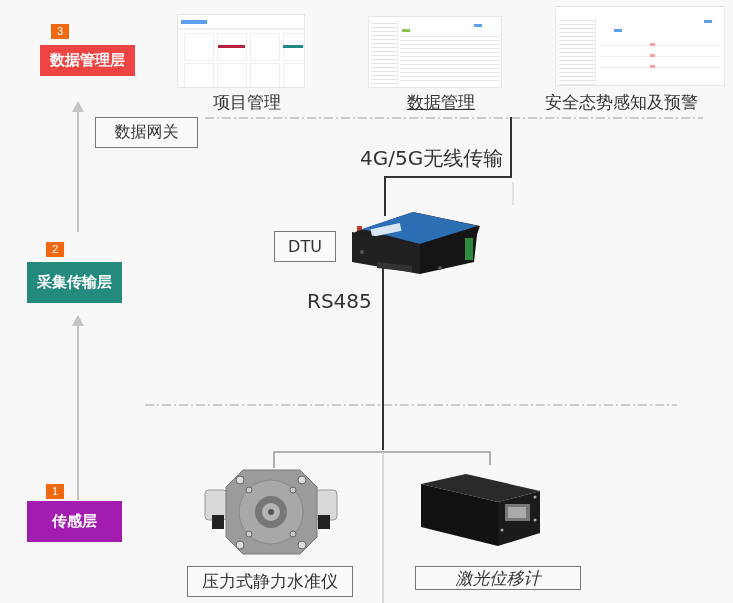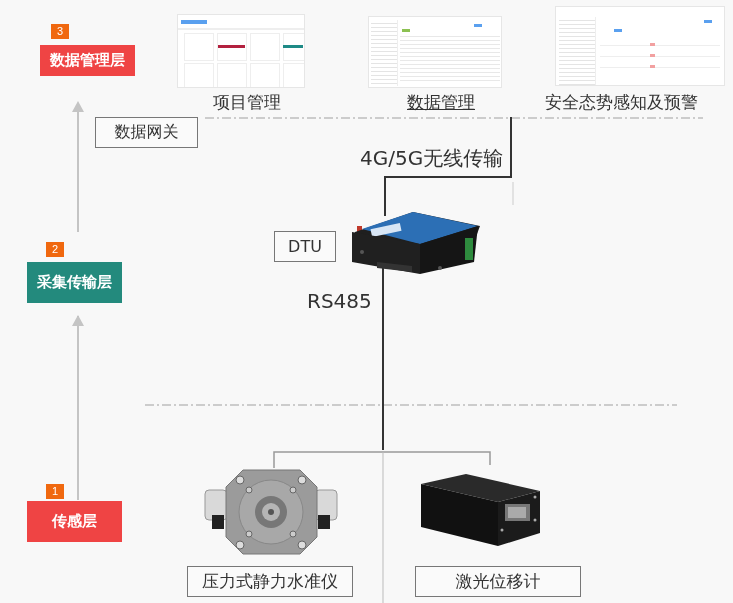--- a/index.html
+++ b/index.html
@@ -37,21 +37,21 @@
   <line x1="383" y1="452" x2="383" y2="603" stroke="#bbb" stroke-width="1"></line>
 </svg>
 
 <div class="badge" style="left:51px;top:24px;">3</div>
 <div class="layer" style="left:32px;top:45px;width:95px;height:31px;background:#ef4444;margin-left:8px;">数据管理层</div>
 
 <div class="badge" style="left:46px;top:242px;">2</div>
 <div class="layer" style="left:27px;top:262px;width:95px;height:41px;background:#238a7d;">采集传输层</div>
 
 <div class="badge" style="left:46px;top:484px;">1</div>
-<div class="layer" style="left:27px;top:501px;width:95px;height:41px;background:#ef4444;">传感层</div>
+<div class="layer" style="left:27px;top:501px;width:95px;height:41px;background:#a21caf;">传感层</div>
 
 <div class="thumb" style="left:177px;top:14px;width:128px;height:74px;">
   <div style="position:absolute;left:3px;top:5px;width:26px;height:4px;background:#5aa0ef;"></div>
   <div style="position:absolute;left:0;top:13px;width:128px;height:2px;background:#eee;"></div>
   <div style="position:absolute;left:6px;top:18px;width:28px;height:26px;border:1px solid #eee;"></div>
   <div style="position:absolute;left:39px;top:18px;width:28px;height:26px;border:1px solid #eee;"></div>
   <div style="position:absolute;left:40px;top:30px;width:27px;height:3px;background:#b3213f;"></div>
   <div style="position:absolute;left:72px;top:18px;width:28px;height:26px;border:1px solid #eee;"></div>
   <div style="position:absolute;left:105px;top:18px;width:20px;height:26px;border:1px solid #eee;"></div>
   <div style="position:absolute;left:105px;top:30px;width:20px;height:3px;background:#1e8a86;"></div>
@@ -124,13 +124,13 @@
   <polygon points="421,484 498,502 498,546 421,527" fill="#111"></polygon>
   <polygon points="498,502 540,491 540,533 498,546" fill="#1b1b1b"></polygon>
   <rect x="505" y="504" width="25" height="17" fill="#777"></rect>
   <rect x="508" y="507" width="18" height="11" fill="#aaa"></rect>
   <circle cx="535" cy="497" r="1.5" fill="#aaa"></circle>
   <circle cx="502" cy="530" r="1.5" fill="#aaa"></circle>
   <circle cx="535" cy="520" r="1.5" fill="#aaa"></circle>
 </svg>
 
 <div class="outline-label" style="left:187px;top:566px;width:166px;height:31px;font-size:17px;">压力式静力水准仪</div>
-<div class="outline-label" style="left:415px;top:566px;width:166px;height:31px;font-size:17px;">激光位移计</div>
+<div class="outline-label" style="left:415px;top:566px;width:166px;height:24px;font-size:17px;font-style:italic;">激光位移计</div>
 
 </body></html>

